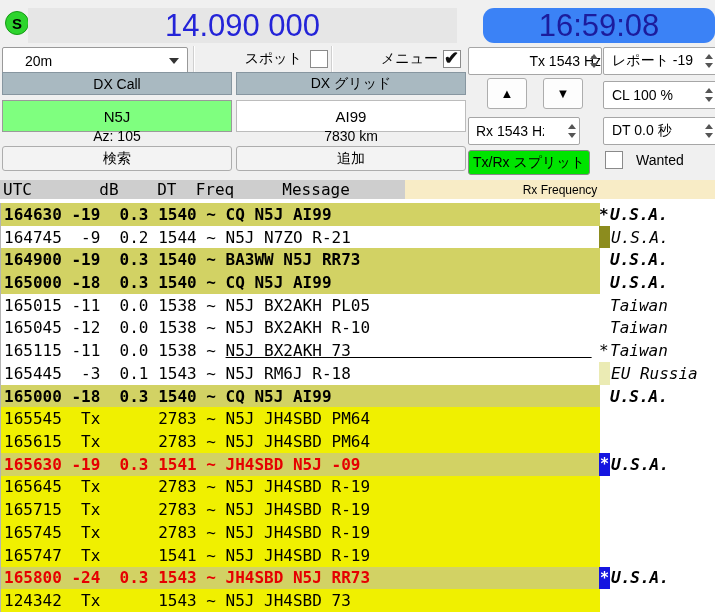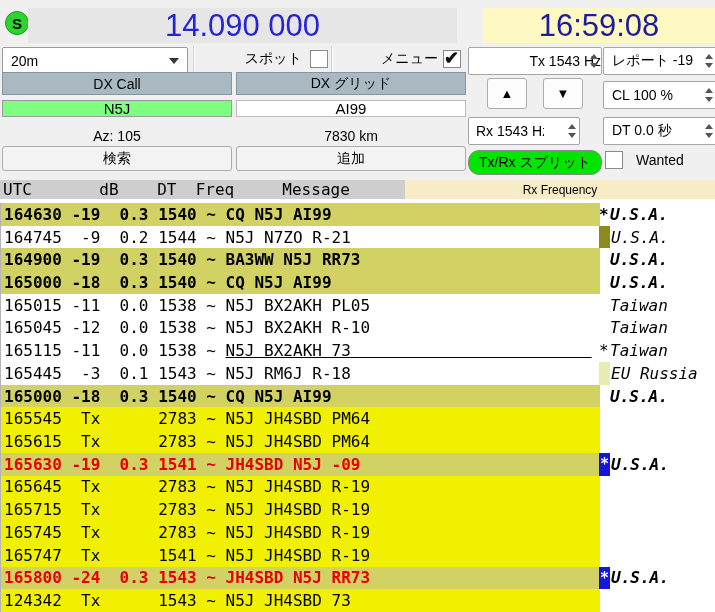--- a/index.html
+++ b/index.html
@@ -6,27 +6,27 @@
   body{width:715px;height:612px;overflow:hidden;background:#f0f0f0;
        font-family:"Liberation Sans",sans-serif;position:relative;}
   #app{position:absolute;inset:0;width:715px;height:612px;}
 
   
   .s-badge{position:absolute;left:5px;top:11px;width:22px;height:22px;border-radius:50%;
            background:#2dd42d;border:1px solid #179a17;color:#000;font-weight:bold;font-size:15px;
            display:flex;align-items:center;justify-content:center;}
   .freq-display{position:absolute;left:28px;top:8px;width:429px;height:35px;background:#e6e6e6;
            color:#2424d8;font-size:31px;display:flex;align-items:center;justify-content:center;}
-  .clock-display{position:absolute;left:483px;top:8px;width:232px;height:35px;background:#fef9c3;
-           color:#1c1c9c;font-size:31px;display:flex;align-items:center;justify-content:center;}
+  .clock-display{position:absolute;left:483px;top:8px;width:232px;height:35px;background:#3b82f6;
+           color:#1c1c9c;font-size:31px;display:flex;align-items:center;justify-content:center;border-radius:11px;}
 
   
   .band-combo{position:absolute;left:2px;top:47px;width:184px;height:25px;background:#fff;
            border:1px solid #999;border-radius:2px;font-size:14px;display:flex;align-items:center;}
-  .band-combo .val{padding-left:8px;flex:1;}
+  .band-combo .val{padding-left:22px;flex:1;}
   .tri-down{width:0;height:0;border-left:5px solid transparent;border-right:5px solid transparent;
            border-top:6px solid #333;}
   .band-combo .tri-down{margin-right:8px;}
   .vsep{position:absolute;top:46px;width:1px;height:27px;background:#d0d0d0;border-right:1px solid #fff;}
   .lbl{position:absolute;font-size:14px;color:#000;white-space:nowrap;}
   .checkbox{position:absolute;width:16px;height:16px;background:#fff;border:1px solid #8a8a8a;}
   .checkbox .mark{position:absolute;left:0px;top:-4px;font-size:18px;font-weight:bold;color:#111;}
 
   .spinbox{position:absolute;background:#fff;border:1px solid #a6a6a6;border-radius:2px;
            font-size:14px;display:flex;align-items:center;}
@@ -38,21 +38,21 @@
   .tri-up-s{width:0;height:0;border-left:4px solid transparent;border-right:4px solid transparent;
         border-bottom:5px solid #555;}
   .tri-down-s{width:0;height:0;border-left:4px solid transparent;border-right:4px solid transparent;
         border-top:5px solid #555;}
   .clipped{overflow:hidden;}
   .rx-clip .spin-text{display:block;width:68px;padding-left:7px;}
 
   
   .dx-header{position:absolute;height:23px;background:#a9b9c1;border:1px solid #8796a0;
            font-size:14px;display:flex;align-items:center;justify-content:center;box-sizing:border-box;}
-  .dx-value{position:absolute;height:17px;font-size:15px;display:flex;align-items:center;
+  .dx-value{position:absolute;height:32px;font-size:15px;display:flex;align-items:center;
            justify-content:center;box-sizing:border-box;}
   .dx-call-value{background:#7fff7f;border:1px solid #9a9a9a;}
   .dx-grid-value{background:#fff;border:1px solid #bcbcbc;}
   .center-text{position:absolute;font-size:14px;text-align:center;}
   .btn{position:absolute;background:#f3f3f3;border:1px solid #adadad;border-radius:3px;
            font-size:14px;display:flex;align-items:center;justify-content:center;box-sizing:border-box;}
   .nav-btn{font-size:13px;background:#fdfdfd;}
   .split-btn{background:#00e400;border:1px solid #888;}
   .wanted-box{left:605px;top:151px;}
 
@@ -152,21 +152,21 @@
         <span class="tri-down-s"></span>
       </span>
   </div>
   <div class="spinbox spin-left clipped" style="left:603px;top:117px;width:112px;height:26px;">
     <span class="spin-text">DT 0.0 秒</span>
     <span class="spin">
       <span class="tri-up-s"></span>
         <span class="tri-down-s"></span>
       </span>
   </div>
-  <div class="btn split-btn" style="left:468px;top:150px;width:134px;height:25px;border-radius:11px;">Tx/Rx スプリット</div>
+  <div class="btn split-btn" style="left:468px;top:150px;width:122px;height:25px;">Tx/Rx スプリット</div>
   <div class="checkbox wanted-box">
     <span class="mark"></span>
   </div>
   <div class="lbl" style="left:636px;top:152px;">Wanted</div>
 
   <div class="th-left">UTC       dB    DT  Freq     Message</div>
   <div class="th-right">
     <span>Rx Frequency</span>
   </div>
   <div class="table-gap"></div>

